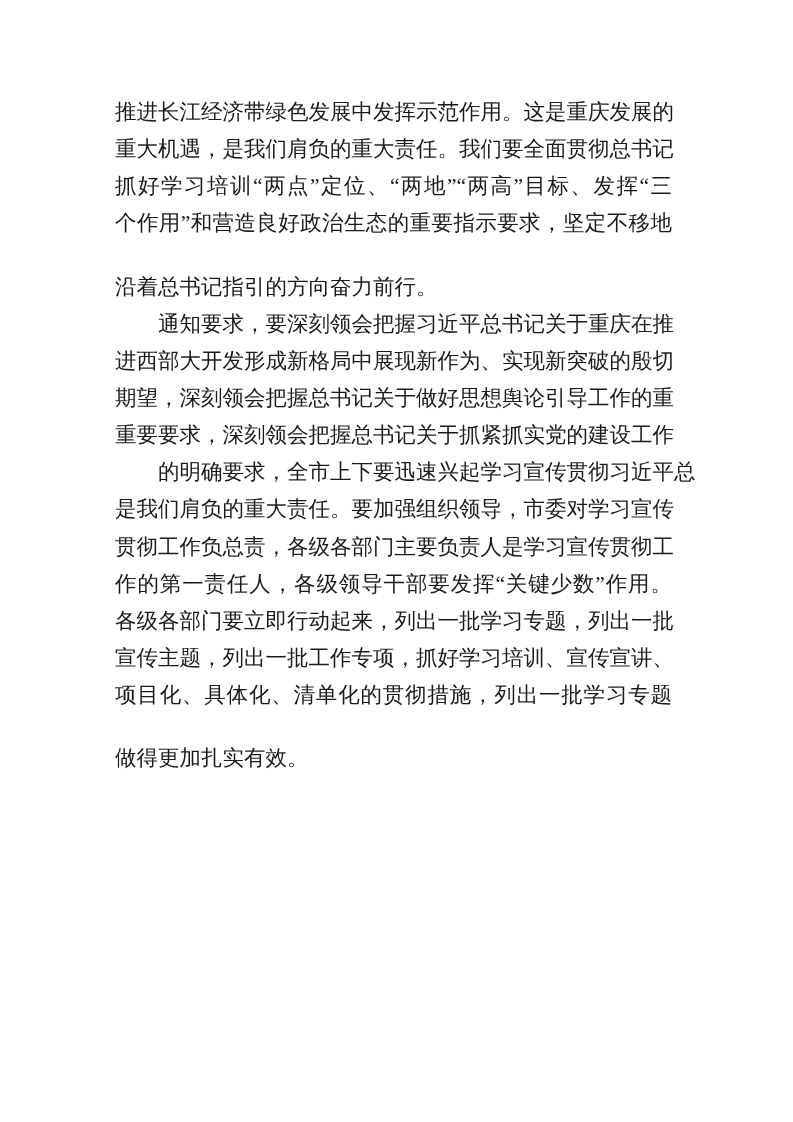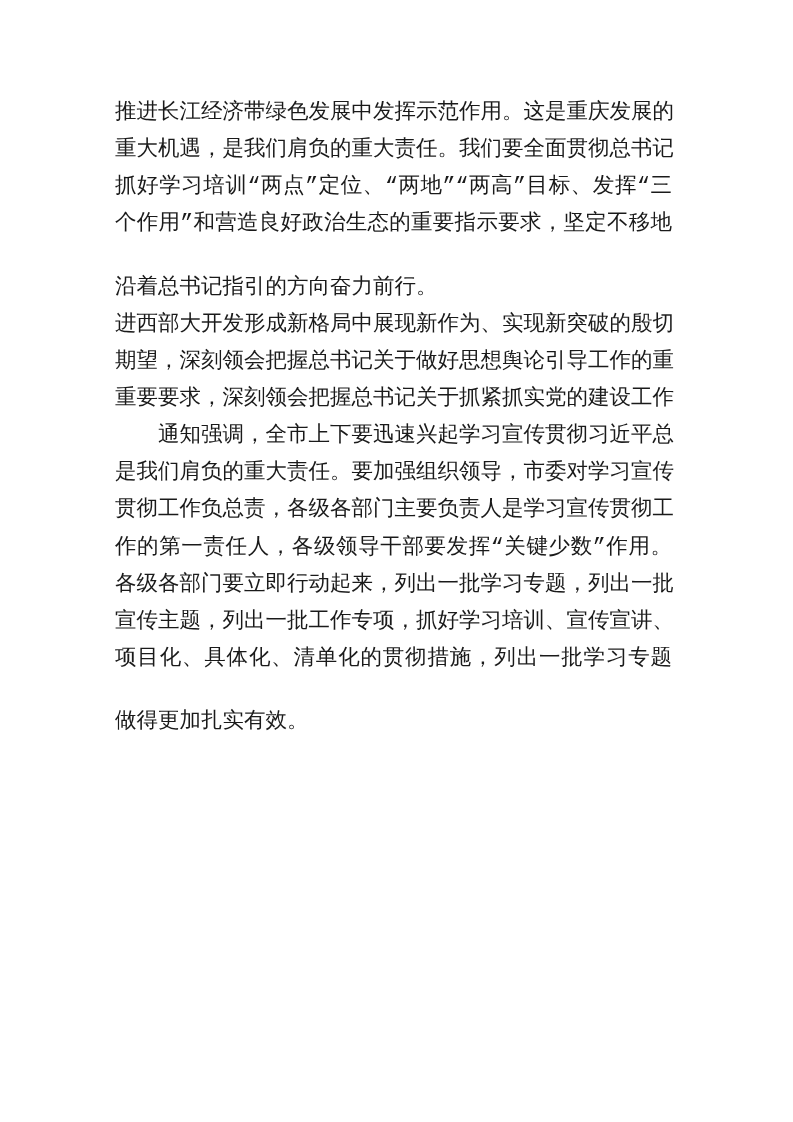--- a/index.html
+++ b/index.html
@@ -24,21 +24,20 @@
   }
   .text-block {
     position: absolute;
     left: 115px;
     top: 94px;
     width: 557px;
     font-size: 21.5px;
     line-height: 37.15px;
     color: #1a1a1a;
     letter-spacing: 0;
-    font-family: Liberation Mono, monospace;
   }
   .para {
     margin: 0;
     padding: 0;
   }
   .line {
     text-align: justify;
     text-align-last: justify;
     white-space: nowrap;
     height: 37.15px;
@@ -59,27 +58,28 @@
 
     <div class="para">
       <div class="line">推进长江经济带绿色发展中发挥示范作用。这是重庆发展的</div>
       <div class="line">重大机遇，是我们肩负的重大责任。我们要全面贯彻总书记</div>
       <div class="line">抓好学习培训“两点”定位、“两地”“两高”目标、发挥“三</div>
       <div class="line">个作用”和营造良好政治生态的重要指示要求，坚定不移地</div>
       <div class="line last">沿着总书记指引的方向奋力前行。</div>
     </div>
 
     <div class="para">
+      <div class="line indent">通知要求，要深刻领会把握习近平总书记关于重庆在推</div>
       <div class="line">进西部大开发形成新格局中展现新作为、实现新突破的殷切</div>
       <div class="line">期望，深刻领会把握总书记关于做好思想舆论引导工作的重</div>
       <div class="line">重要要求，深刻领会把握总书记关于抓紧抓实党的建设工作</div>
     </div>
 
     <div class="para">
-      <div class="line indent">通知强调，全市上下要迅速兴起学习宣传贯彻习近平总</div>
+      <div class="line indent">的明确要求，全市上下要迅速兴起学习宣传贯彻习近平总</div>
       <div class="line">是我们肩负的重大责任。要加强组织领导，市委对学习宣传</div>
       <div class="line">贯彻工作负总责，各级各部门主要负责人是学习宣传贯彻工</div>
       <div class="line">作的第一责任人，各级领导干部要发挥“关键少数”作用。</div>
       <div class="line">各级各部门要立即行动起来，列出一批学习专题，列出一批</div>
       <div class="line">宣传主题，列出一批工作专项，抓好学习培训、宣传宣讲、</div>
       <div class="line">项目化、具体化、清单化的贯彻措施，列出一批学习专题</div>
       <div class="line last">做得更加扎实有效。</div>
     </div>
 
   </div>

